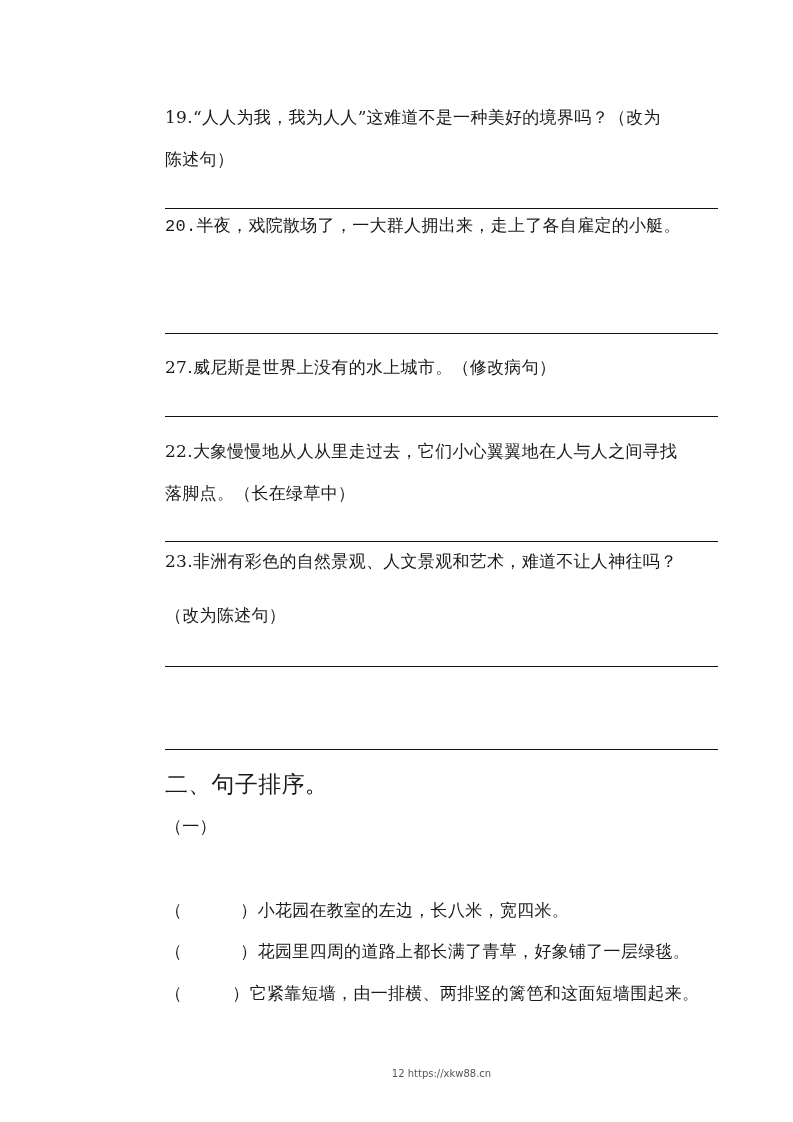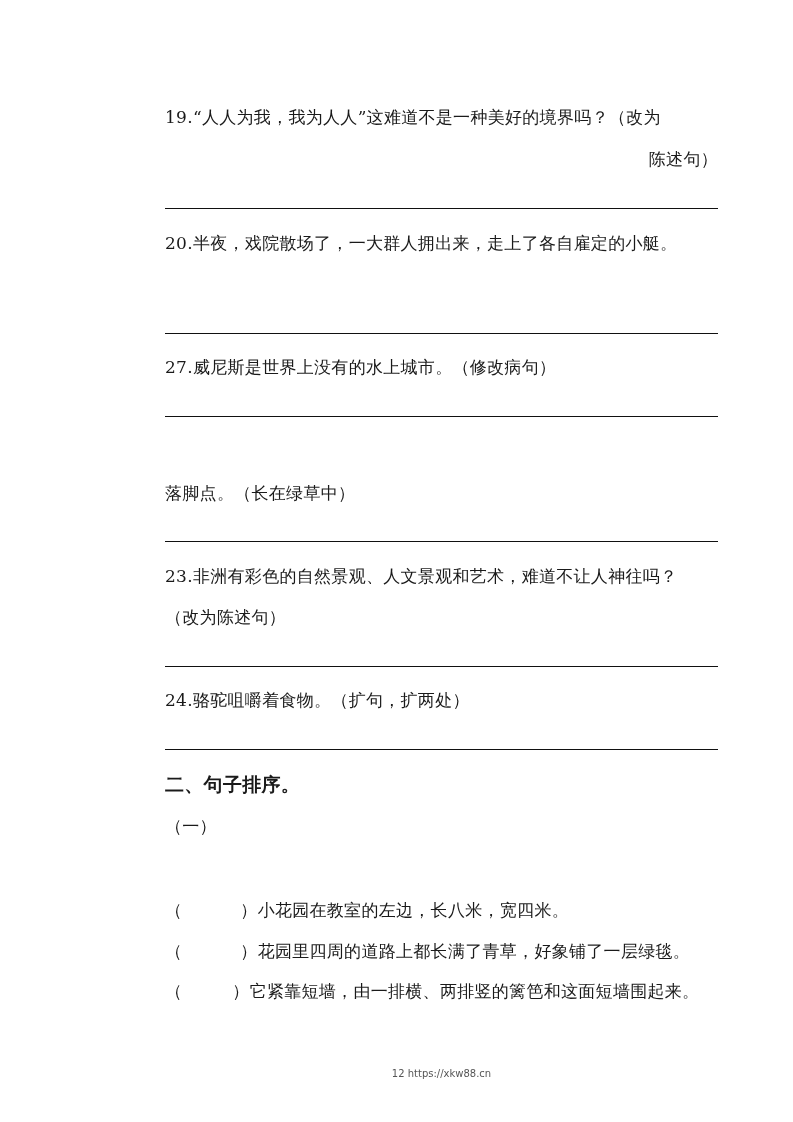--- a/index.html
+++ b/index.html
@@ -32,23 +32,23 @@
       letter-spacing: 0.3px;
     }
     .rule {
       position: absolute;
       left: 120px;
       width: 553px;
       height: 0;
       border-top: 1.5px solid #111111;
     }
     .heading {
-      font-weight: bold;
+      font-weight: normal;
       font-family: "DejaVu Sans", "Liberation Sans", sans-serif;
-      font-size: 19px;
+      font-size: 23px;
     }
     .paren-blank {
       display: inline-block;
     }
     .footer {
       position: absolute;
       top: 1068px;
       left: 0;
       width: 793px;
       text-align: center;
@@ -56,52 +56,52 @@
       font-size: 10px;
       color: #555555;
     }
   </style>
 </head>
 <body>
 
 <div class="page">
 
   <div class="line" style="top:106px;">19.“人人为我，我为人人”这难道不是一种美好的境界吗？（改为</div>
-  <div class="line" style="top:148px;text-align:right;">陈述句）</div>
+  <div class="line" style="top:148px;">陈述句）</div>
   <div class="rule" style="top:208px;"></div>
 
-  <div class="line" style="top:232px;">20.半夜，戏院散场了，一大群人拥出来，走上了各自雇定的小艇。</div>
+  <div class="line" style="top:216px;font-family:Liberation Mono, monospace;">20.半夜，戏院散场了，一大群人拥出来，走上了各自雇定的小艇。</div>
   <div class="rule" style="top:333px;"></div>
 
   <div class="line" style="top:356px;">27.威尼斯是世界上没有的水上城市。（修改病句）</div>
   <div class="rule" style="top:416px;"></div>
 
+  <div class="line" style="top:440px;">22.大象慢慢地从人从里走过去，它们小心翼翼地在人与人之间寻找</div>
   <div class="line" style="top:482px;">落脚点。（长在绿草中）</div>
   <div class="rule" style="top:541px;"></div>
 
-  <div class="line" style="top:565px;">23.非洲有彩色的自然景观、人文景观和艺术，难道不让人神往吗？</div>
-  <div class="line" style="top:606px;">（改为陈述句）</div>
+  <div class="line" style="top:550px;">23.非洲有彩色的自然景观、人文景观和艺术，难道不让人神往吗？</div>
+  <div class="line" style="top:606px;font-family:Liberation Mono, monospace;">（改为陈述句）</div>
   <div class="rule" style="top:666px;"></div>
 
-  <div class="line" style="top:689px;">24.骆驼咀嚼着食物。（扩句，扩两处）</div>
   <div class="rule" style="top:749px;"></div>
 
   <div class="line heading" style="top:773px;">二、句子排序。</div>
   <div class="line" style="top:815px;">（一）</div>
 
 
   <div class="line" style="top:940px;">
     <span class="paren-blank"><span>（</span><span style="display:inline-block;width:58px;"></span><span>）</span></span><span>花园里四周的道路上都长满了青草，好象铺了一层绿毯。</span>
   </div>
 
   <div class="line" style="top:899px;">
     <span class="paren-blank"><span>（</span><span style="display:inline-block;width:58px;"></span><span>）</span></span><span>小花园在教室的左边，长八米，宽四米。</span>
   </div>
 
-  <div class="line" style="top:982px;font-family:Liberation Mono, monospace;">
+  <div class="line" style="top:982px;">
     <span class="paren-blank"><span>（</span><span style="display:inline-block;width:50px;"></span><span>）</span></span><span>它紧靠短墙，由一排横、两排竖的篱笆和这面短墙围起来。</span>
   </div>
 
   <div class="footer">
     <span>12</span>
     <span>https://xkw88.cn</span>
   </div>
 
 </div>
 

